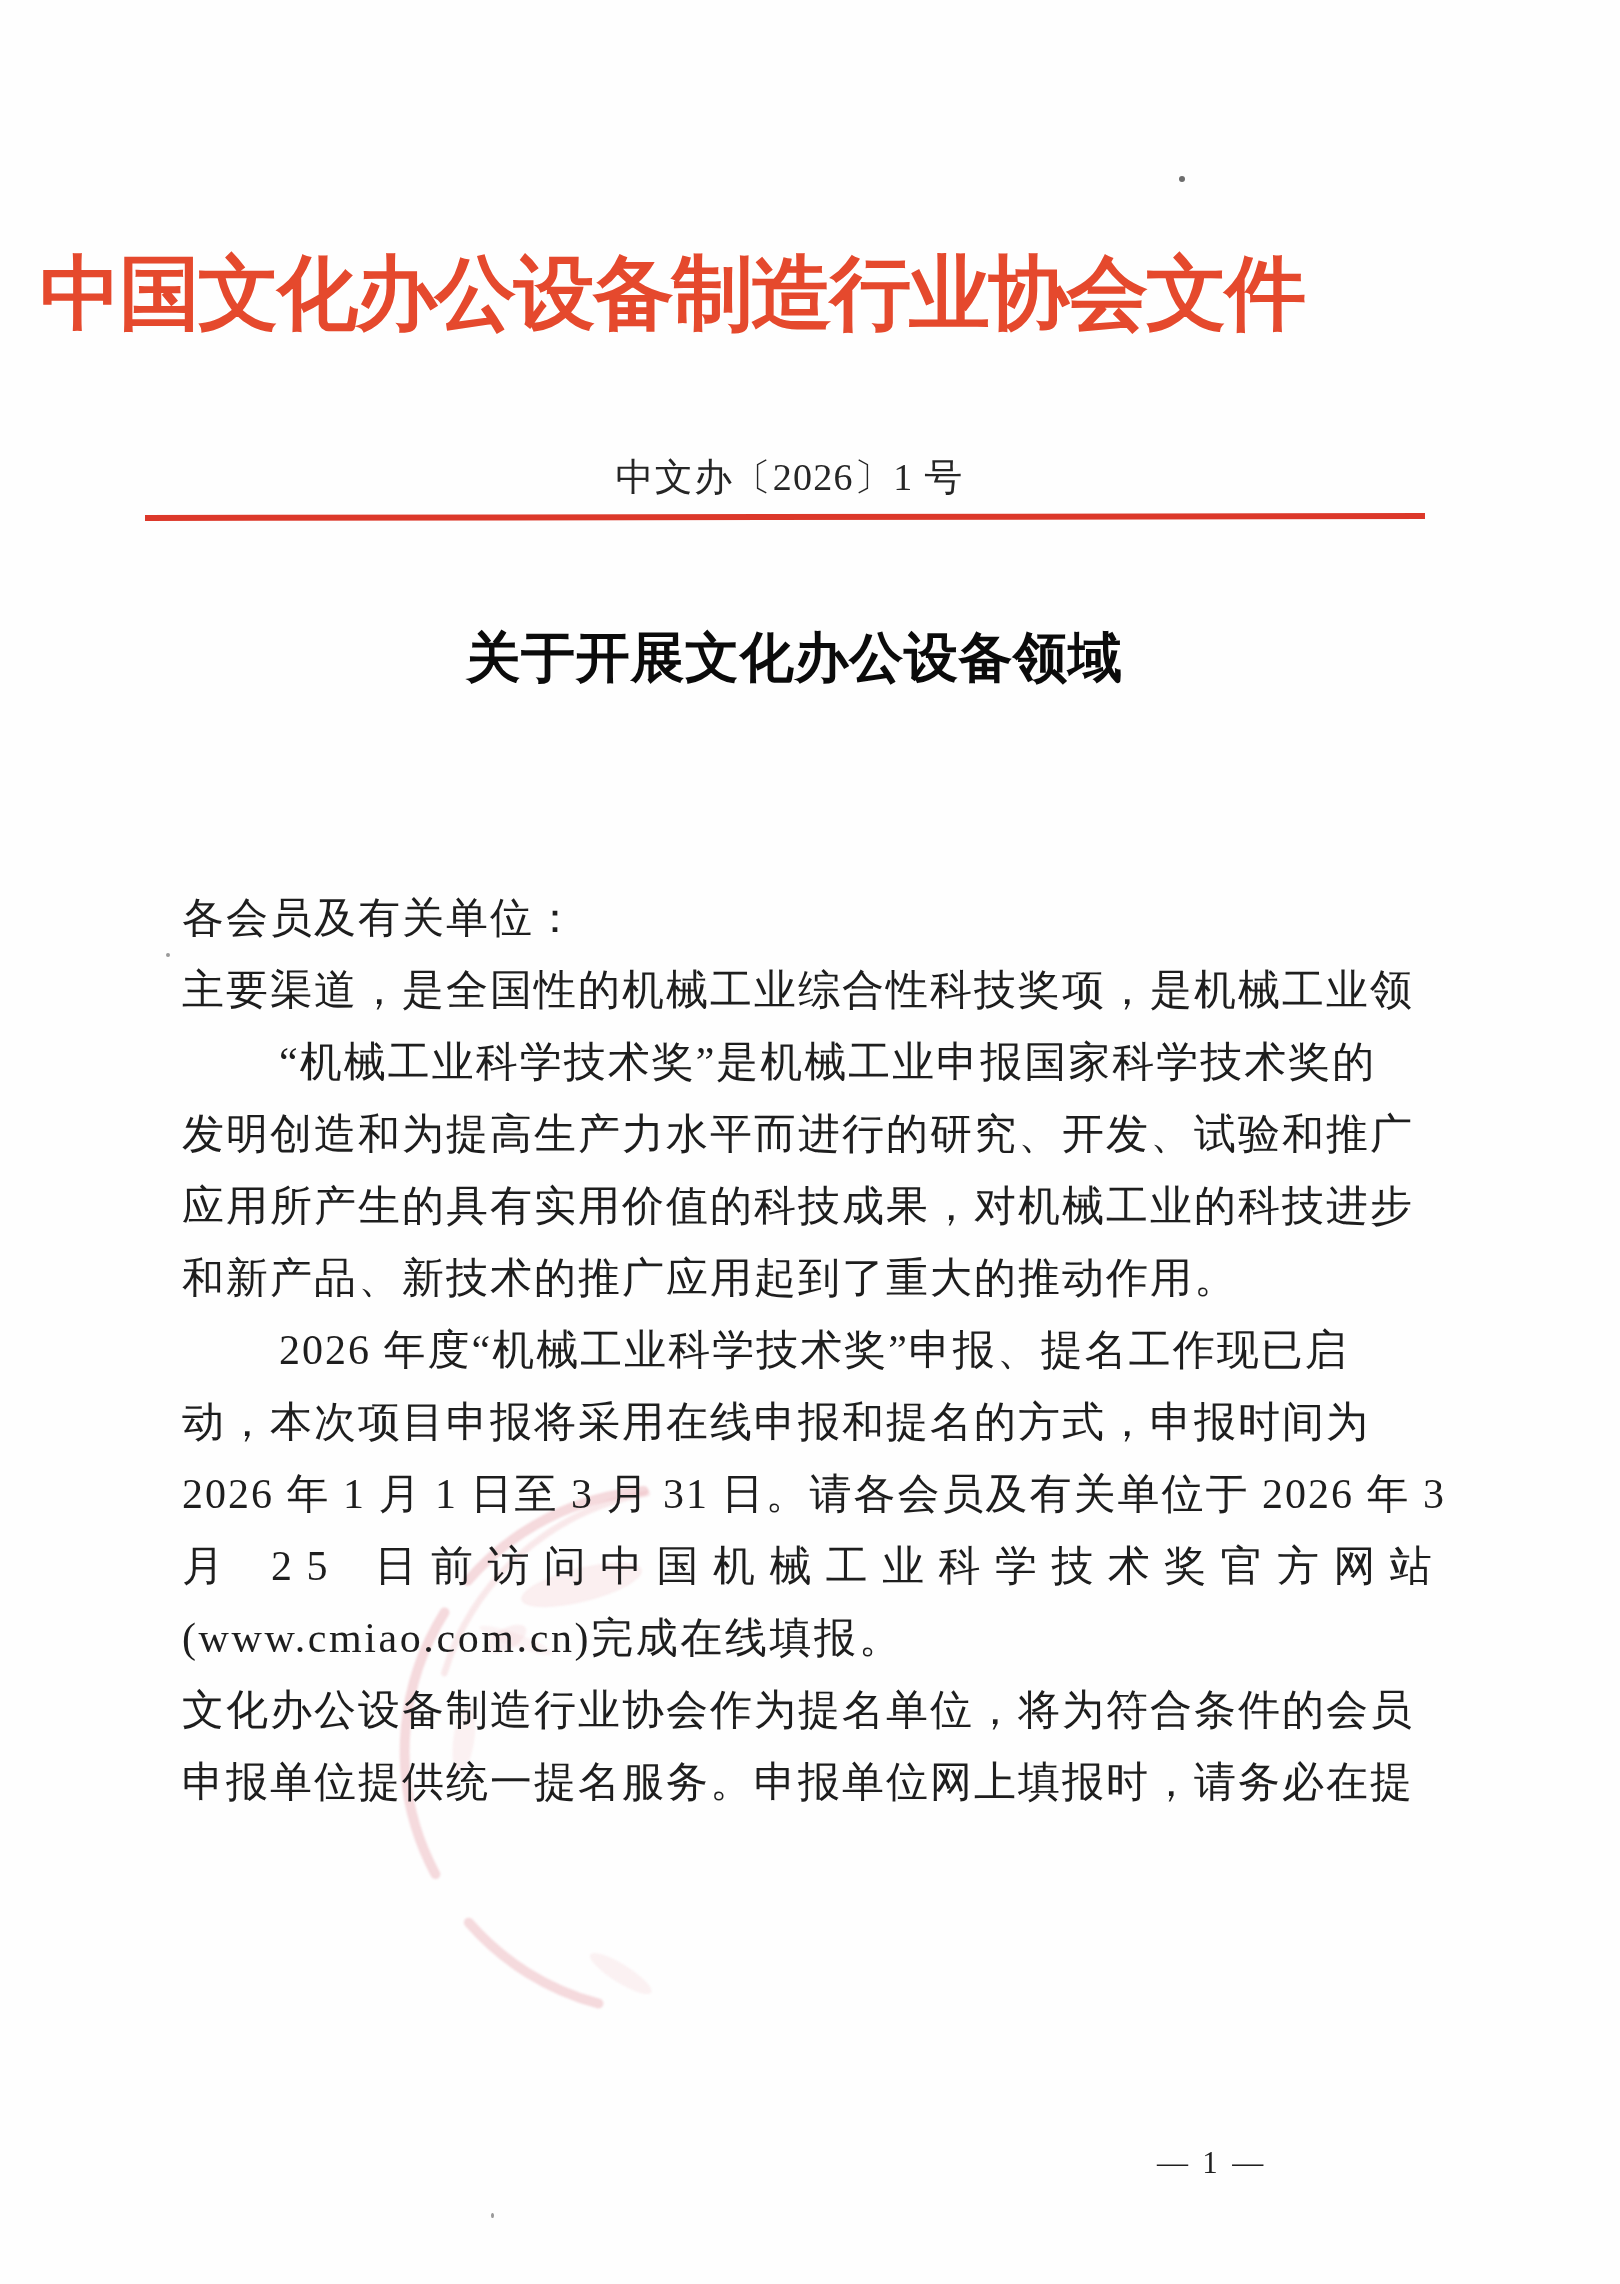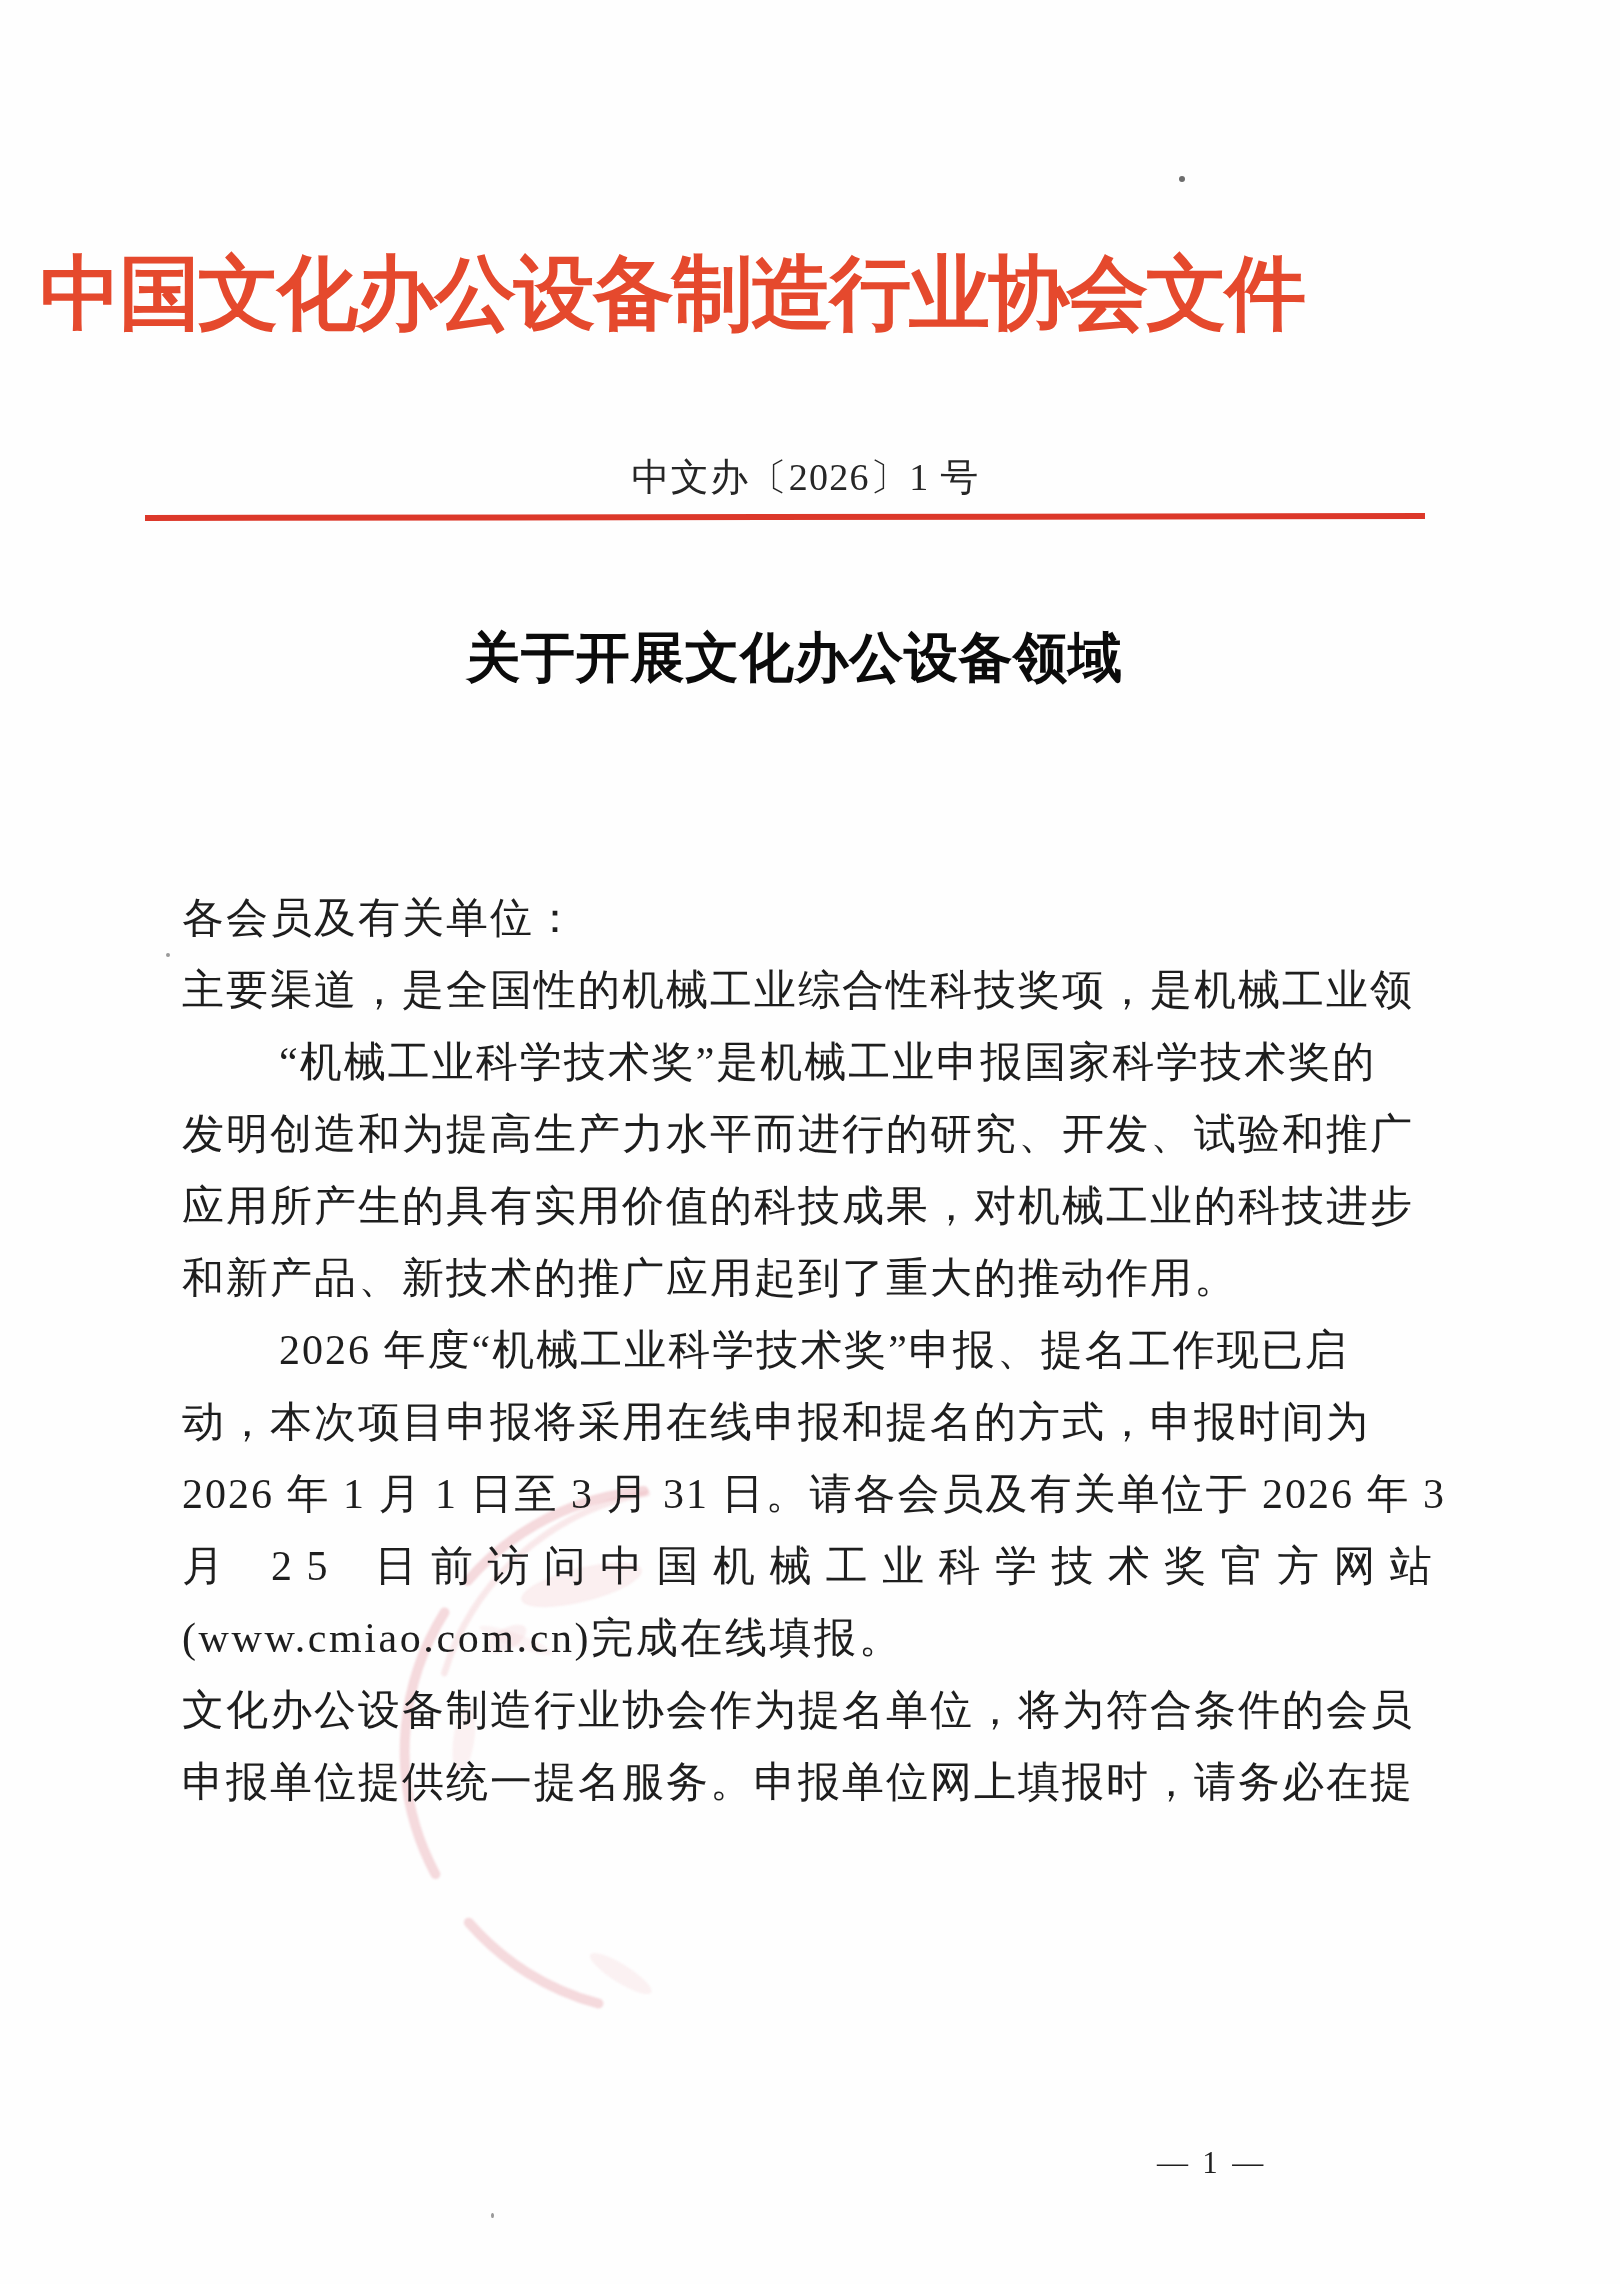--- a/index.html
+++ b/index.html
@@ -25,21 +25,20 @@
     white-space:nowrap;
     margin-left:40px;
   }
   .doc-number{
     position:absolute;top:452px;left:0;width:1579px;
     text-align:center;
     font-size:38px;font-weight:400;
     letter-spacing:1.3px;
     color:#262626;
     white-space:nowrap;
-    margin-left:16px;
   }
   .red-rule{
     position:absolute;top:514px;left:145px;
     width:1280px;height:5.9px;
     background:var(--rule-red);
     transform:rotate(-0.08deg);
   }
   .notice-title{
     position:absolute;left:0;width:1589px;
     text-align:center;

